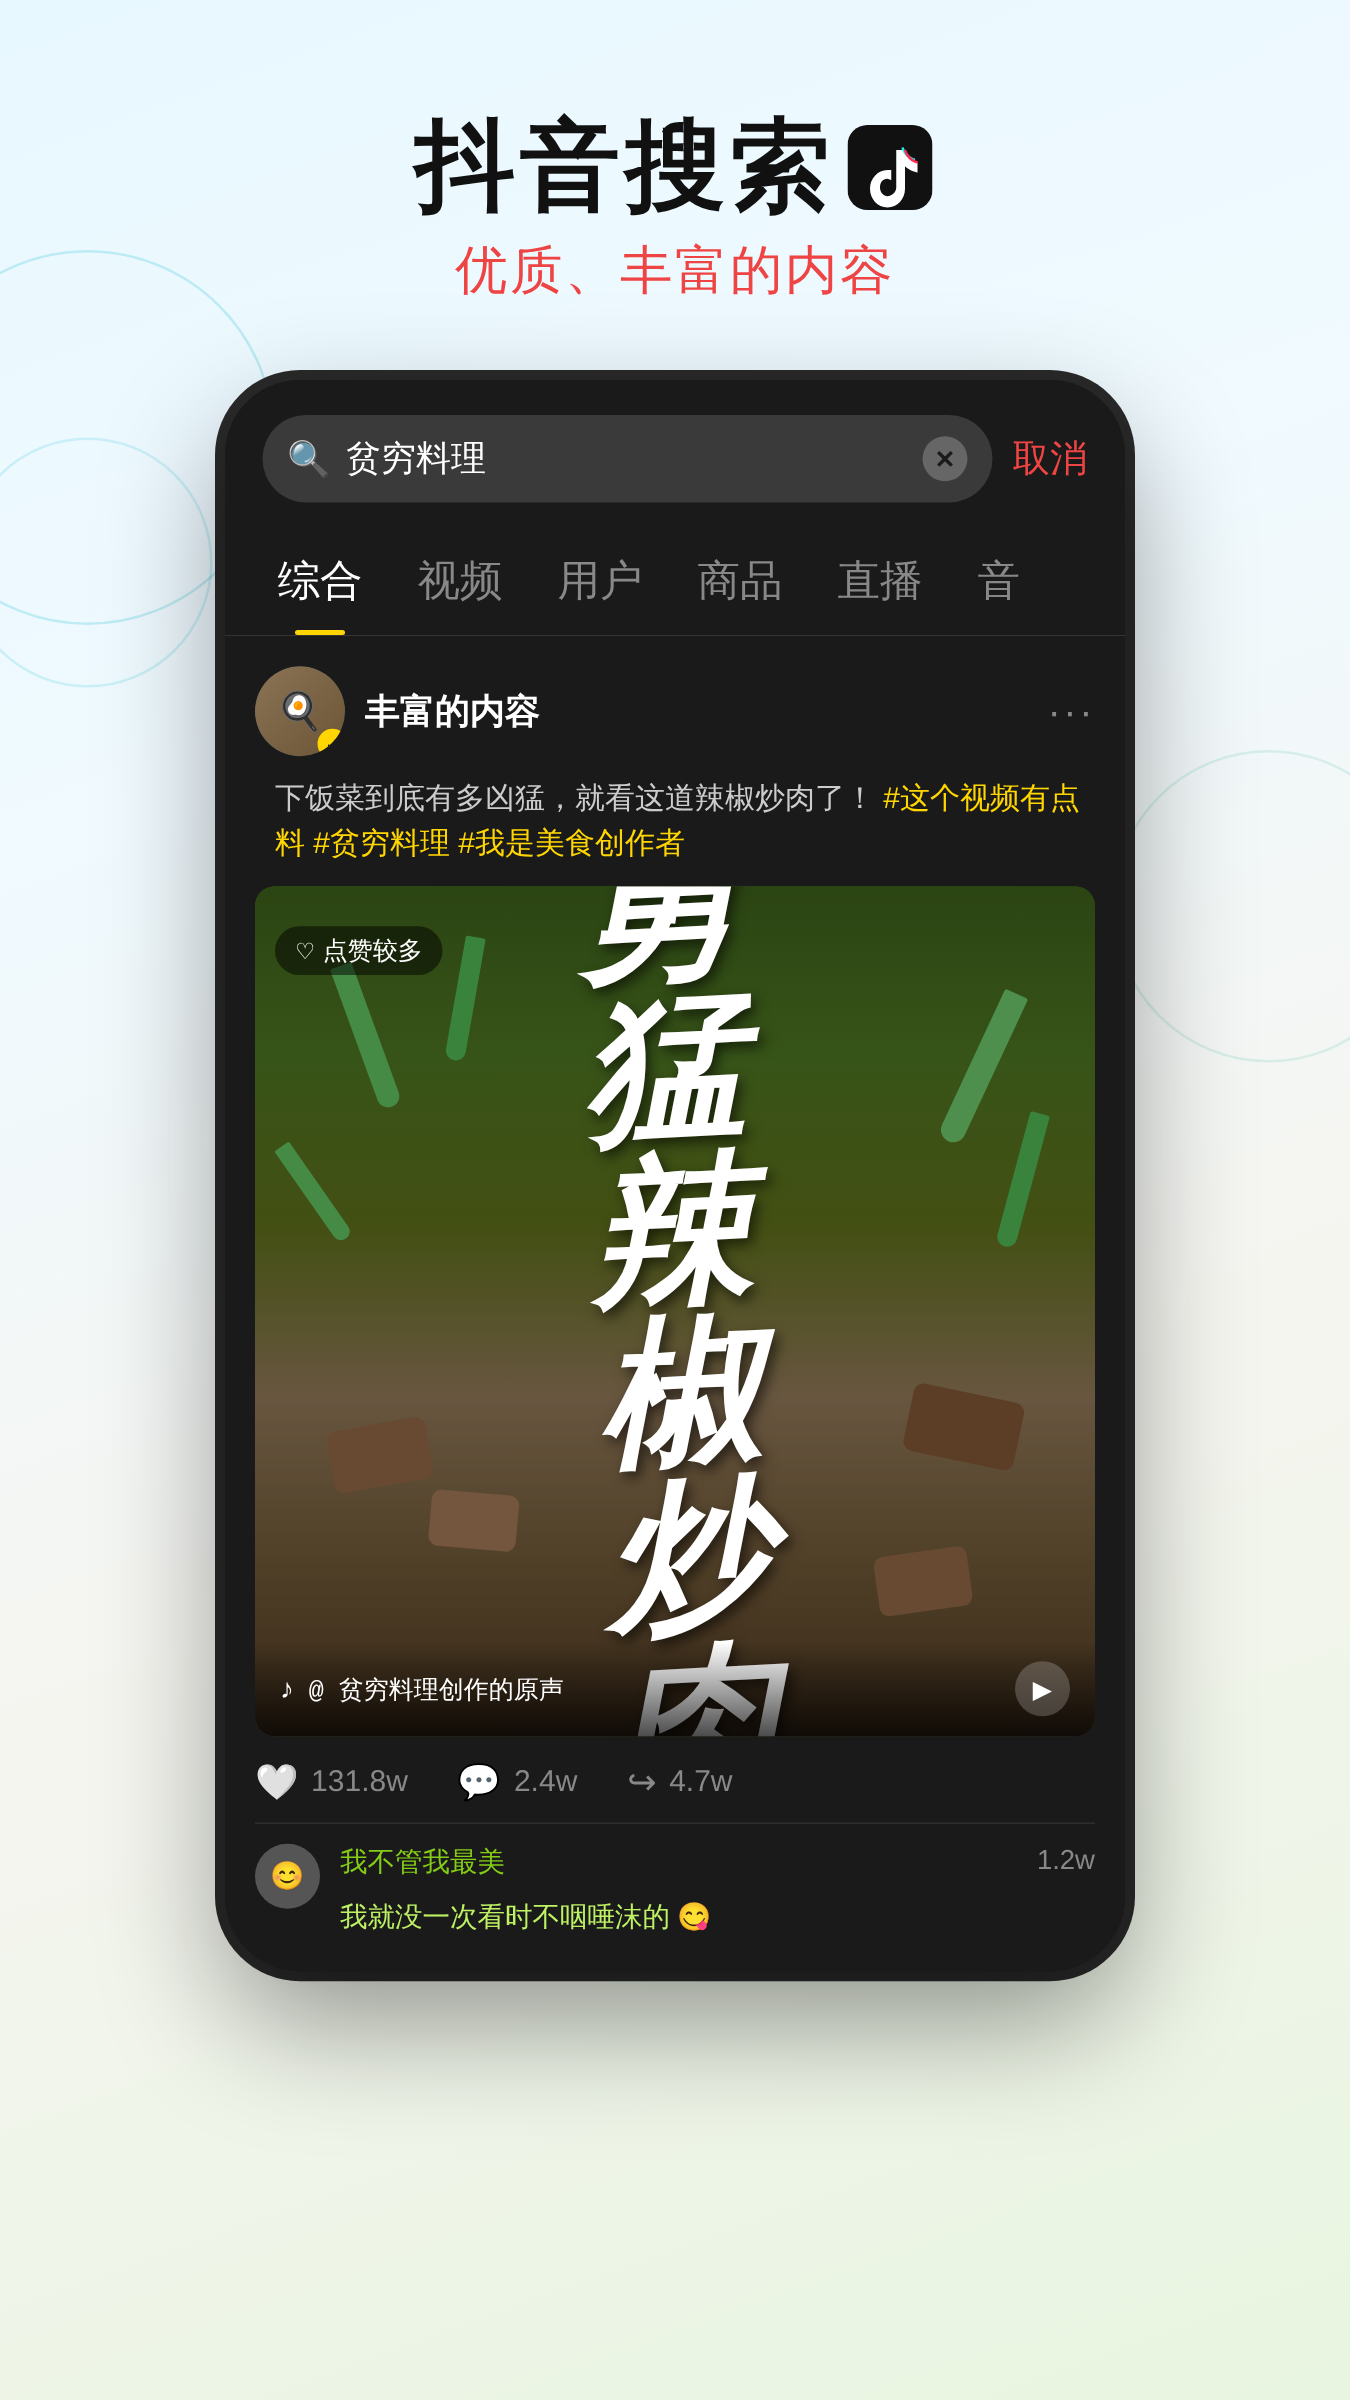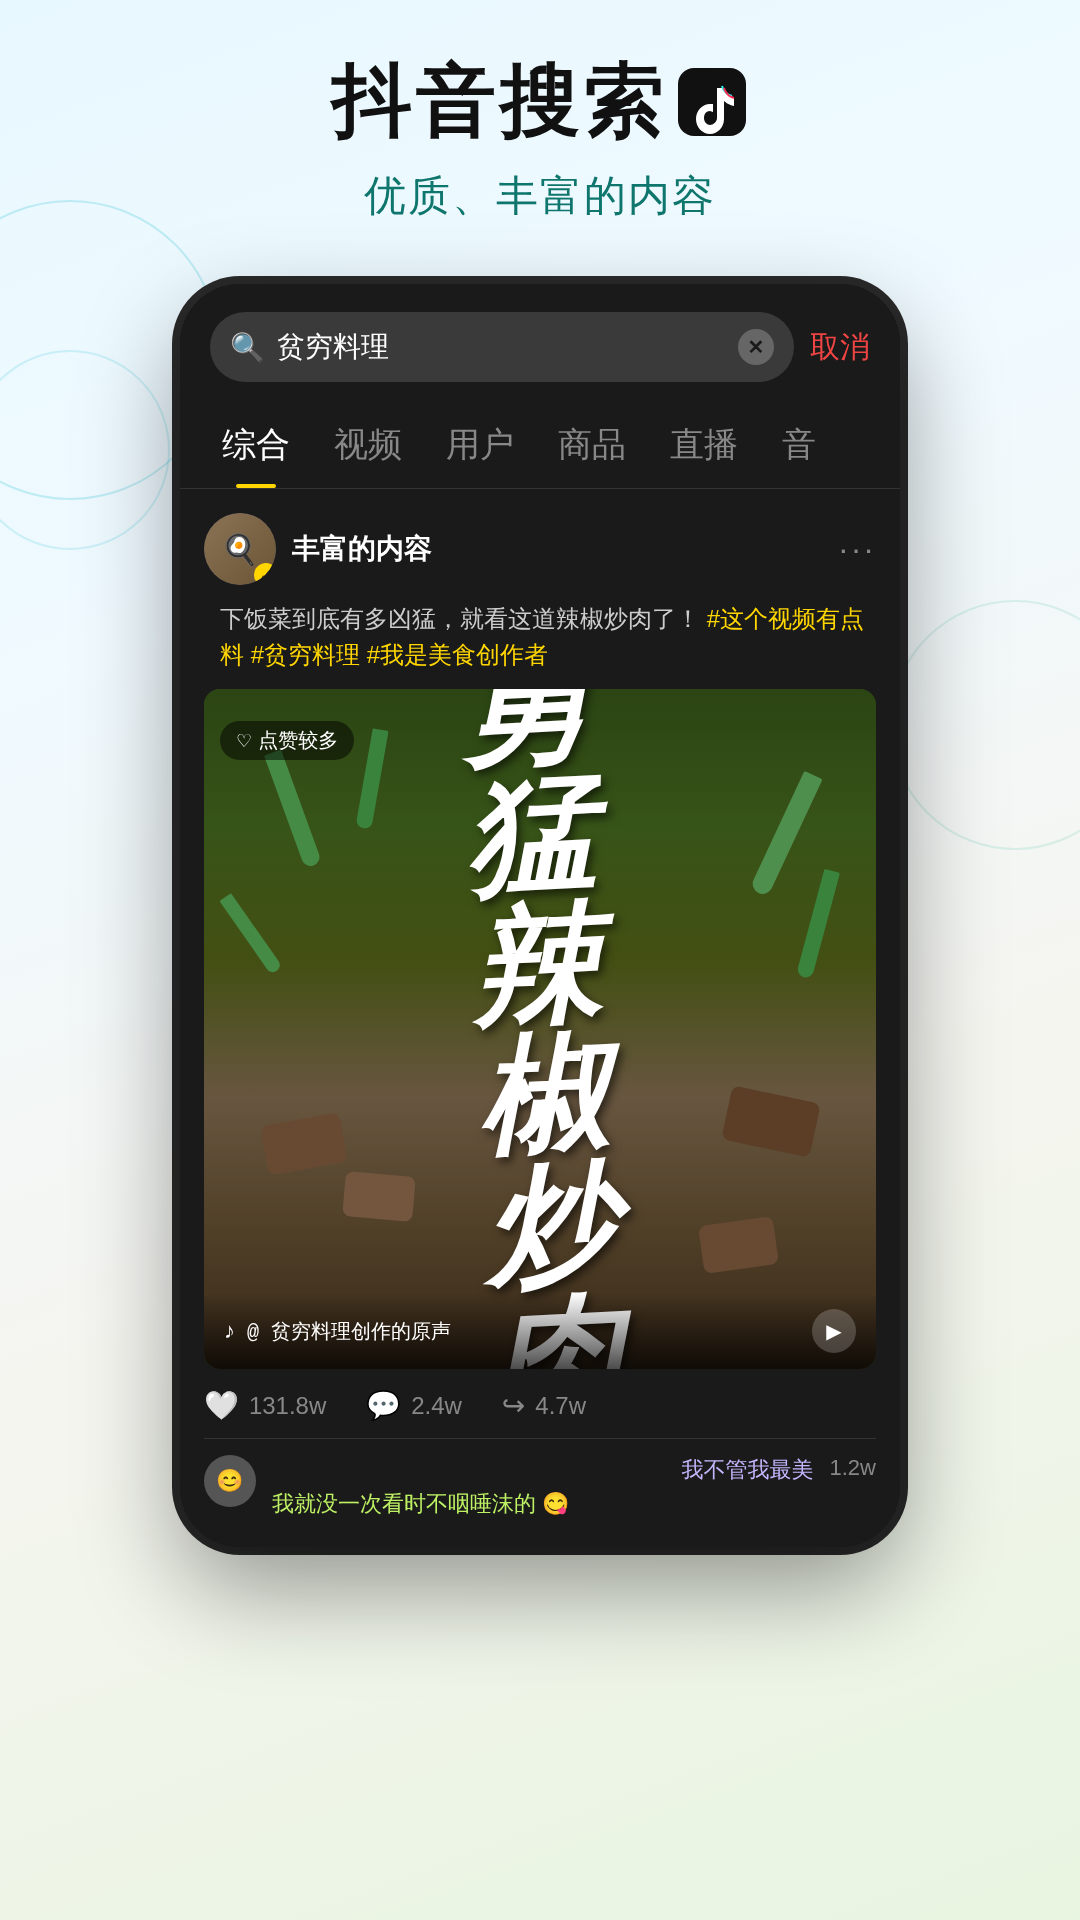--- a/index.html
+++ b/index.html
@@ -38,21 +38,21 @@
       height: 250px;
       border: 2px solid rgba(100, 200, 180, 0.2);
       border-radius: 50%;
       top: 600px;
       right: -60px;
     }
 
     
     .header {
       text-align: center;
-      padding-top: 48px;
+      padding-top: 80px;
       padding-bottom: 40px;
       position: relative;
       z-index: 2;
     }
 
     .header-title {
       font-size: 80px;
       font-weight: 900;
       color: #111;
       letter-spacing: 4px;
@@ -66,22 +66,21 @@
       width: 72px;
       height: 72px;
       position: relative;
       display: inline-flex;
       align-items: center;
       justify-content: center;
     }
 
     .header-subtitle {
       font-size: 42px;
-      color: #0f766e;
-      margin-top: 12px;
+      color: #ef4444;
       letter-spacing: 2px;
     }
 
     
     .phone-container {
       display: flex;
       justify-content: center;
       position: relative;
       z-index: 2;
       margin-top: 20px;
@@ -382,24 +381,23 @@
       align-items: center;
       justify-content: center;
       font-size: 22px;
     }
 
     .comment-content {
       flex: 1;
     }
 
     .comment-author {
-      color: #c4b5fd;
+      color: #84cc16;
       font-size: 22px;
-      margin-bottom: 4px;
-      text-align: right;
+      margin-bottom: 14px;
     }
 
     .comment-text {
       color: #bef264;
       font-size: 22px;
     }
 
     .comment-count {
       color: #888;
       font-size: 22px;

